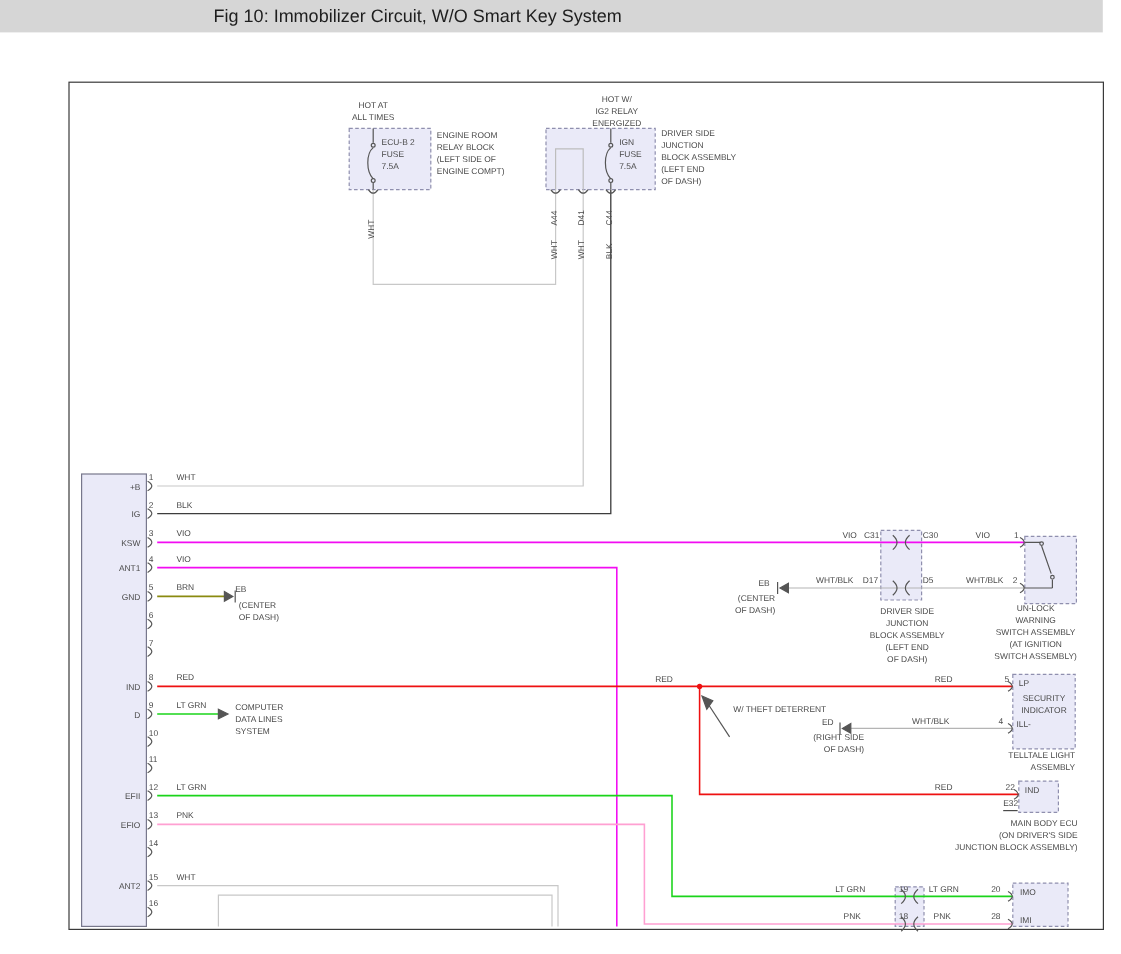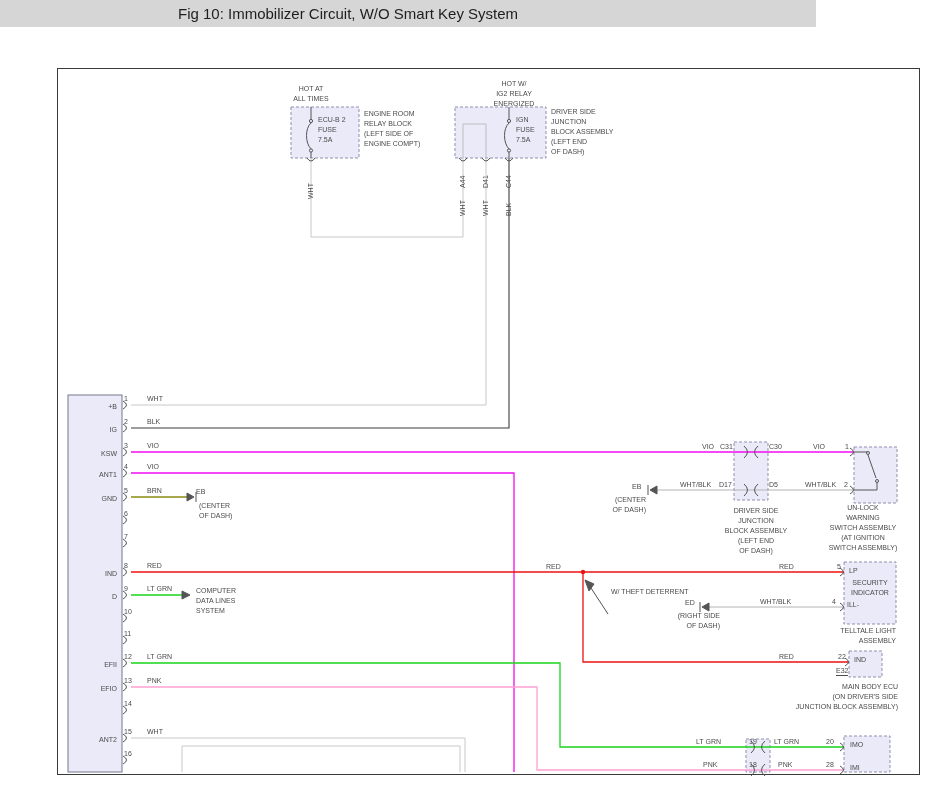--- a/index.html
+++ b/index.html
@@ -1,18 +1,18 @@
 <!DOCTYPE html>
 <html><head>
 <meta charset="utf-8">
 <style>
   * { margin:0; padding:0; box-sizing:border-box; }
   body { background:#ffffff; font-family:"Liberation Sans", sans-serif; }
   .canvas { position:relative; width:934px; height:795px; background:#fff; overflow:hidden; }
-  .header { position:absolute; left:0; top:0; width:816px; height:27px; background:#d6d6d6; }
+  .header { position:absolute; left:0; top:0; width:919px; height:27px; background:#d6d6d6; }
   .header span { position:absolute; left:178px; top:5px; font-size:15px; color:#1e1e1e; }
   svg.wires { position:absolute; left:0; top:0; }
   .lbl  { position:absolute; font-size:7px; line-height:8px; color:#4a4a4a; white-space:nowrap; }
   .vlbl { position:absolute; font-size:7px; line-height:8px; color:#4a4a4a; white-space:nowrap;
           transform-origin:0 0; transform:rotate(-90deg); }
   .blk  { position:absolute; font-size:7px; color:#4a4a4a; }
   .blk div { line-height:10px; white-space:nowrap; }
   .c { text-align:center; }
   .r { text-align:right; }
   .u { border-bottom:1px solid #4a4a4a; }

